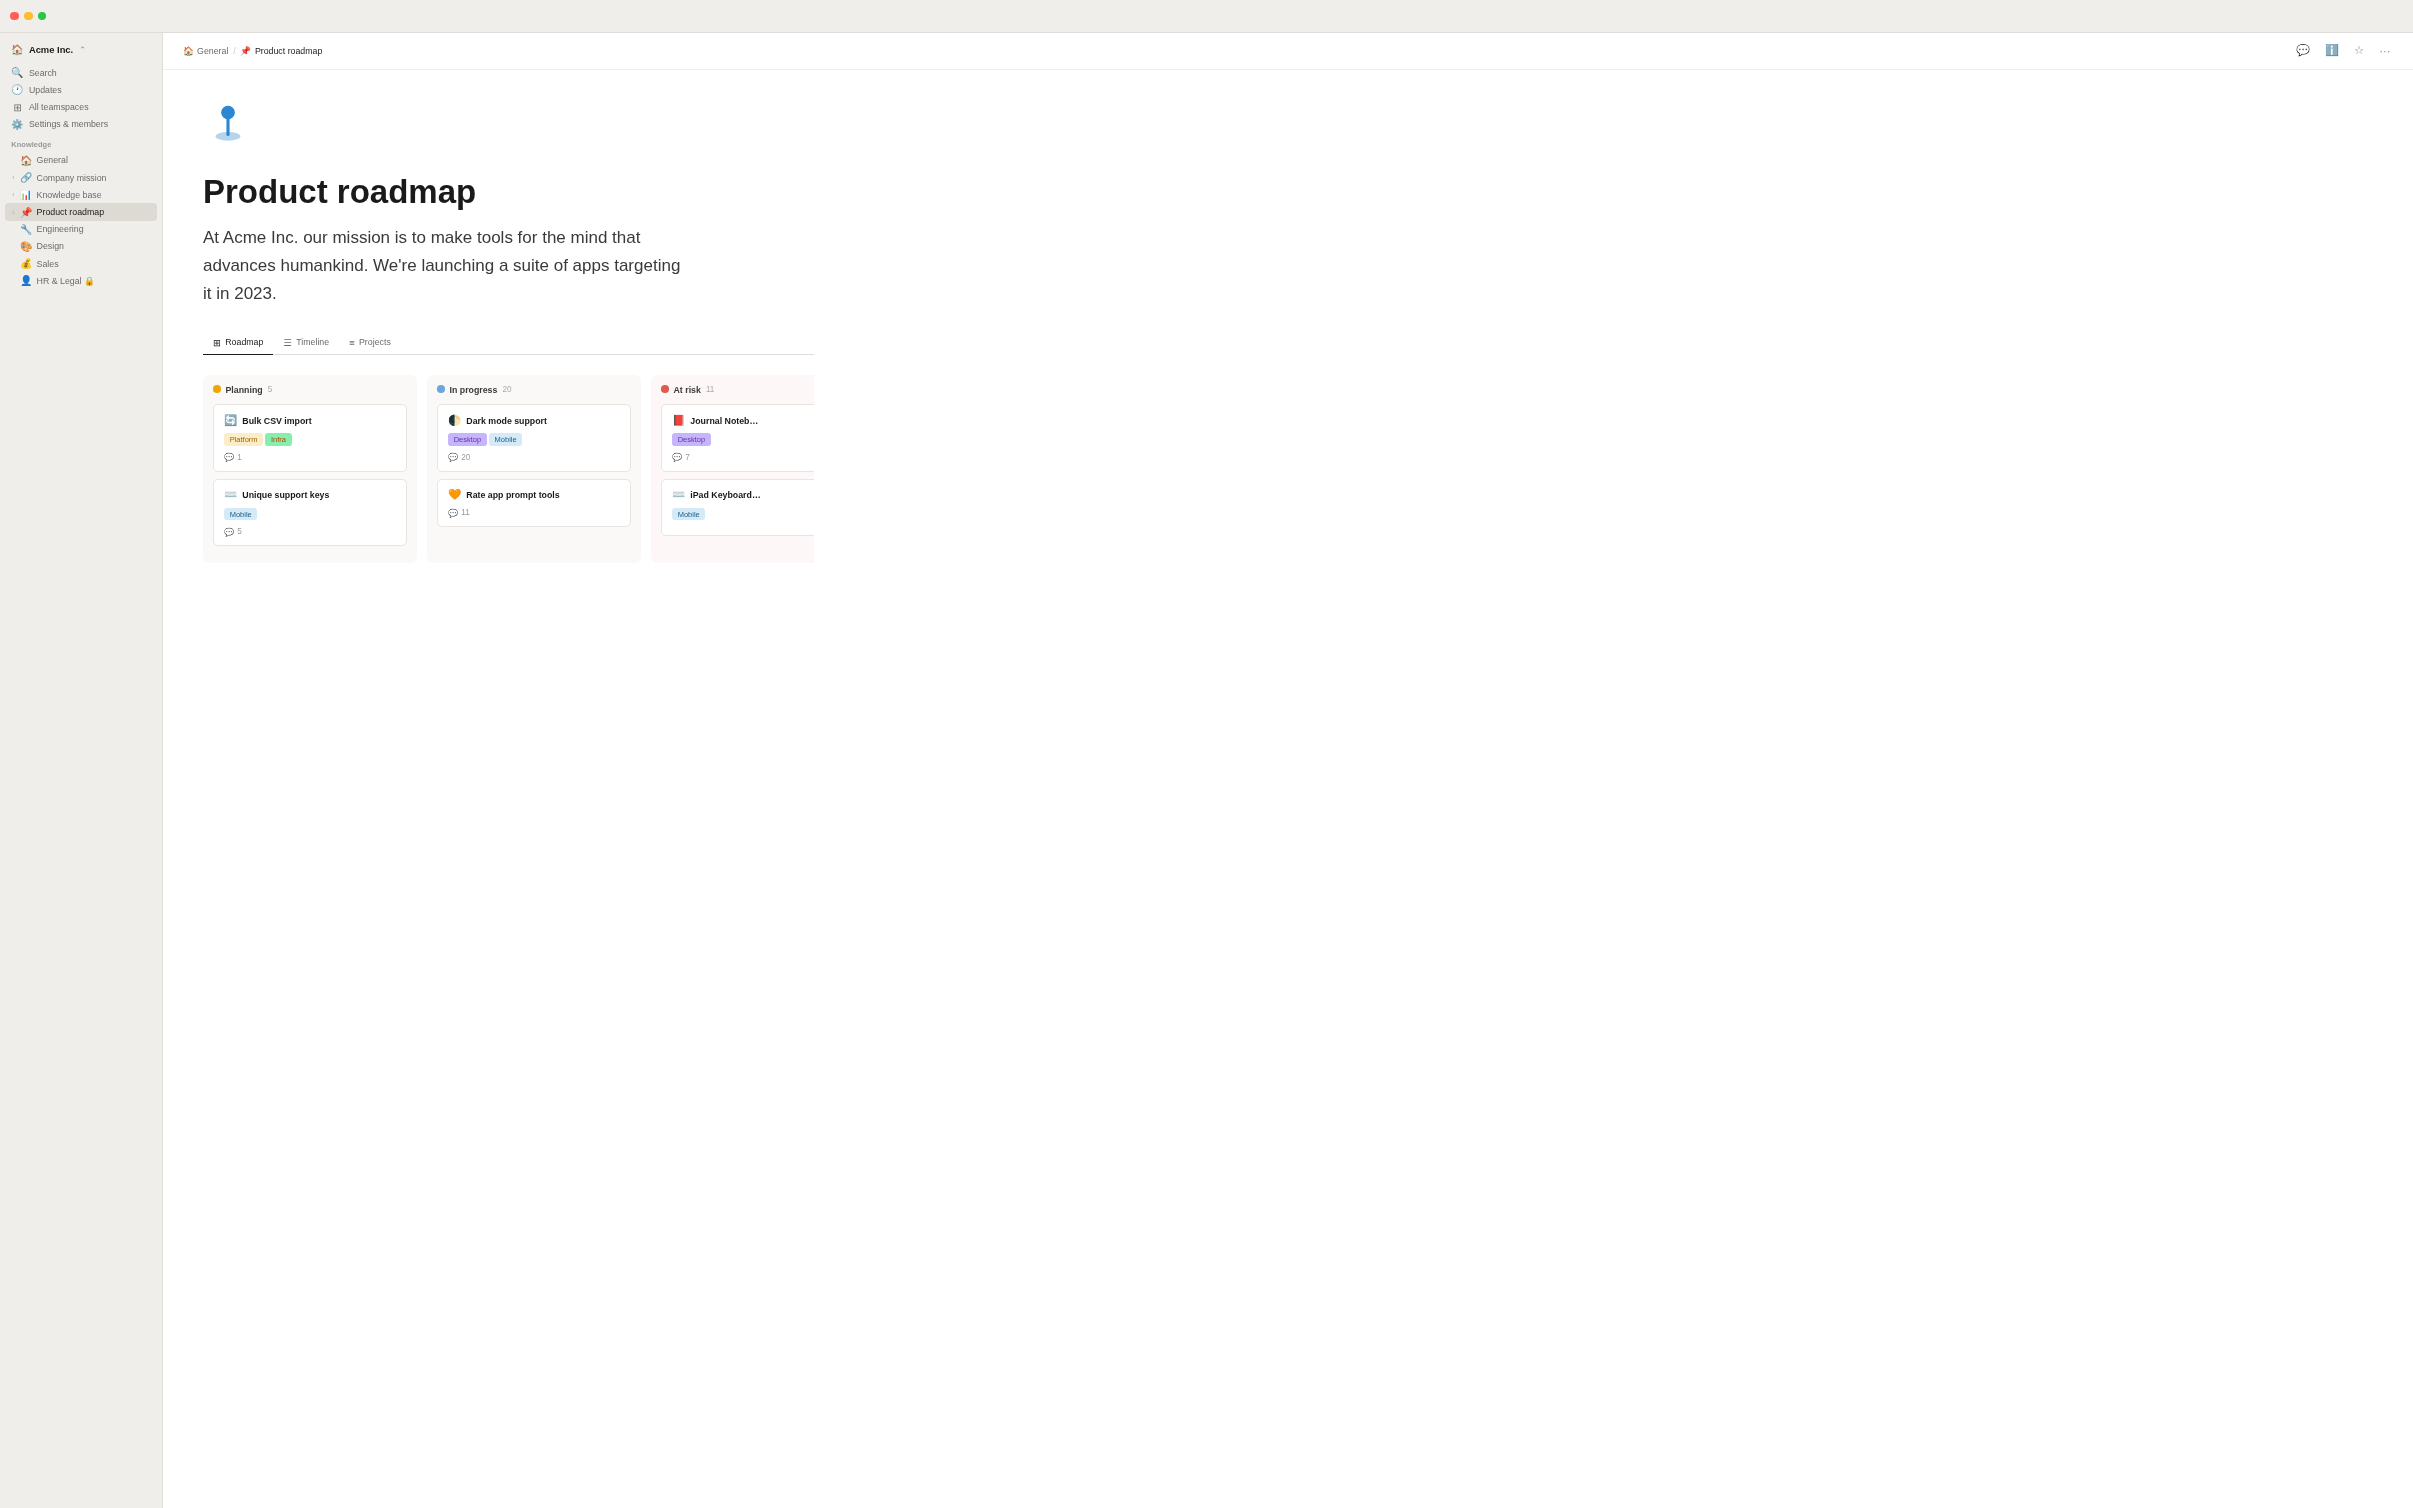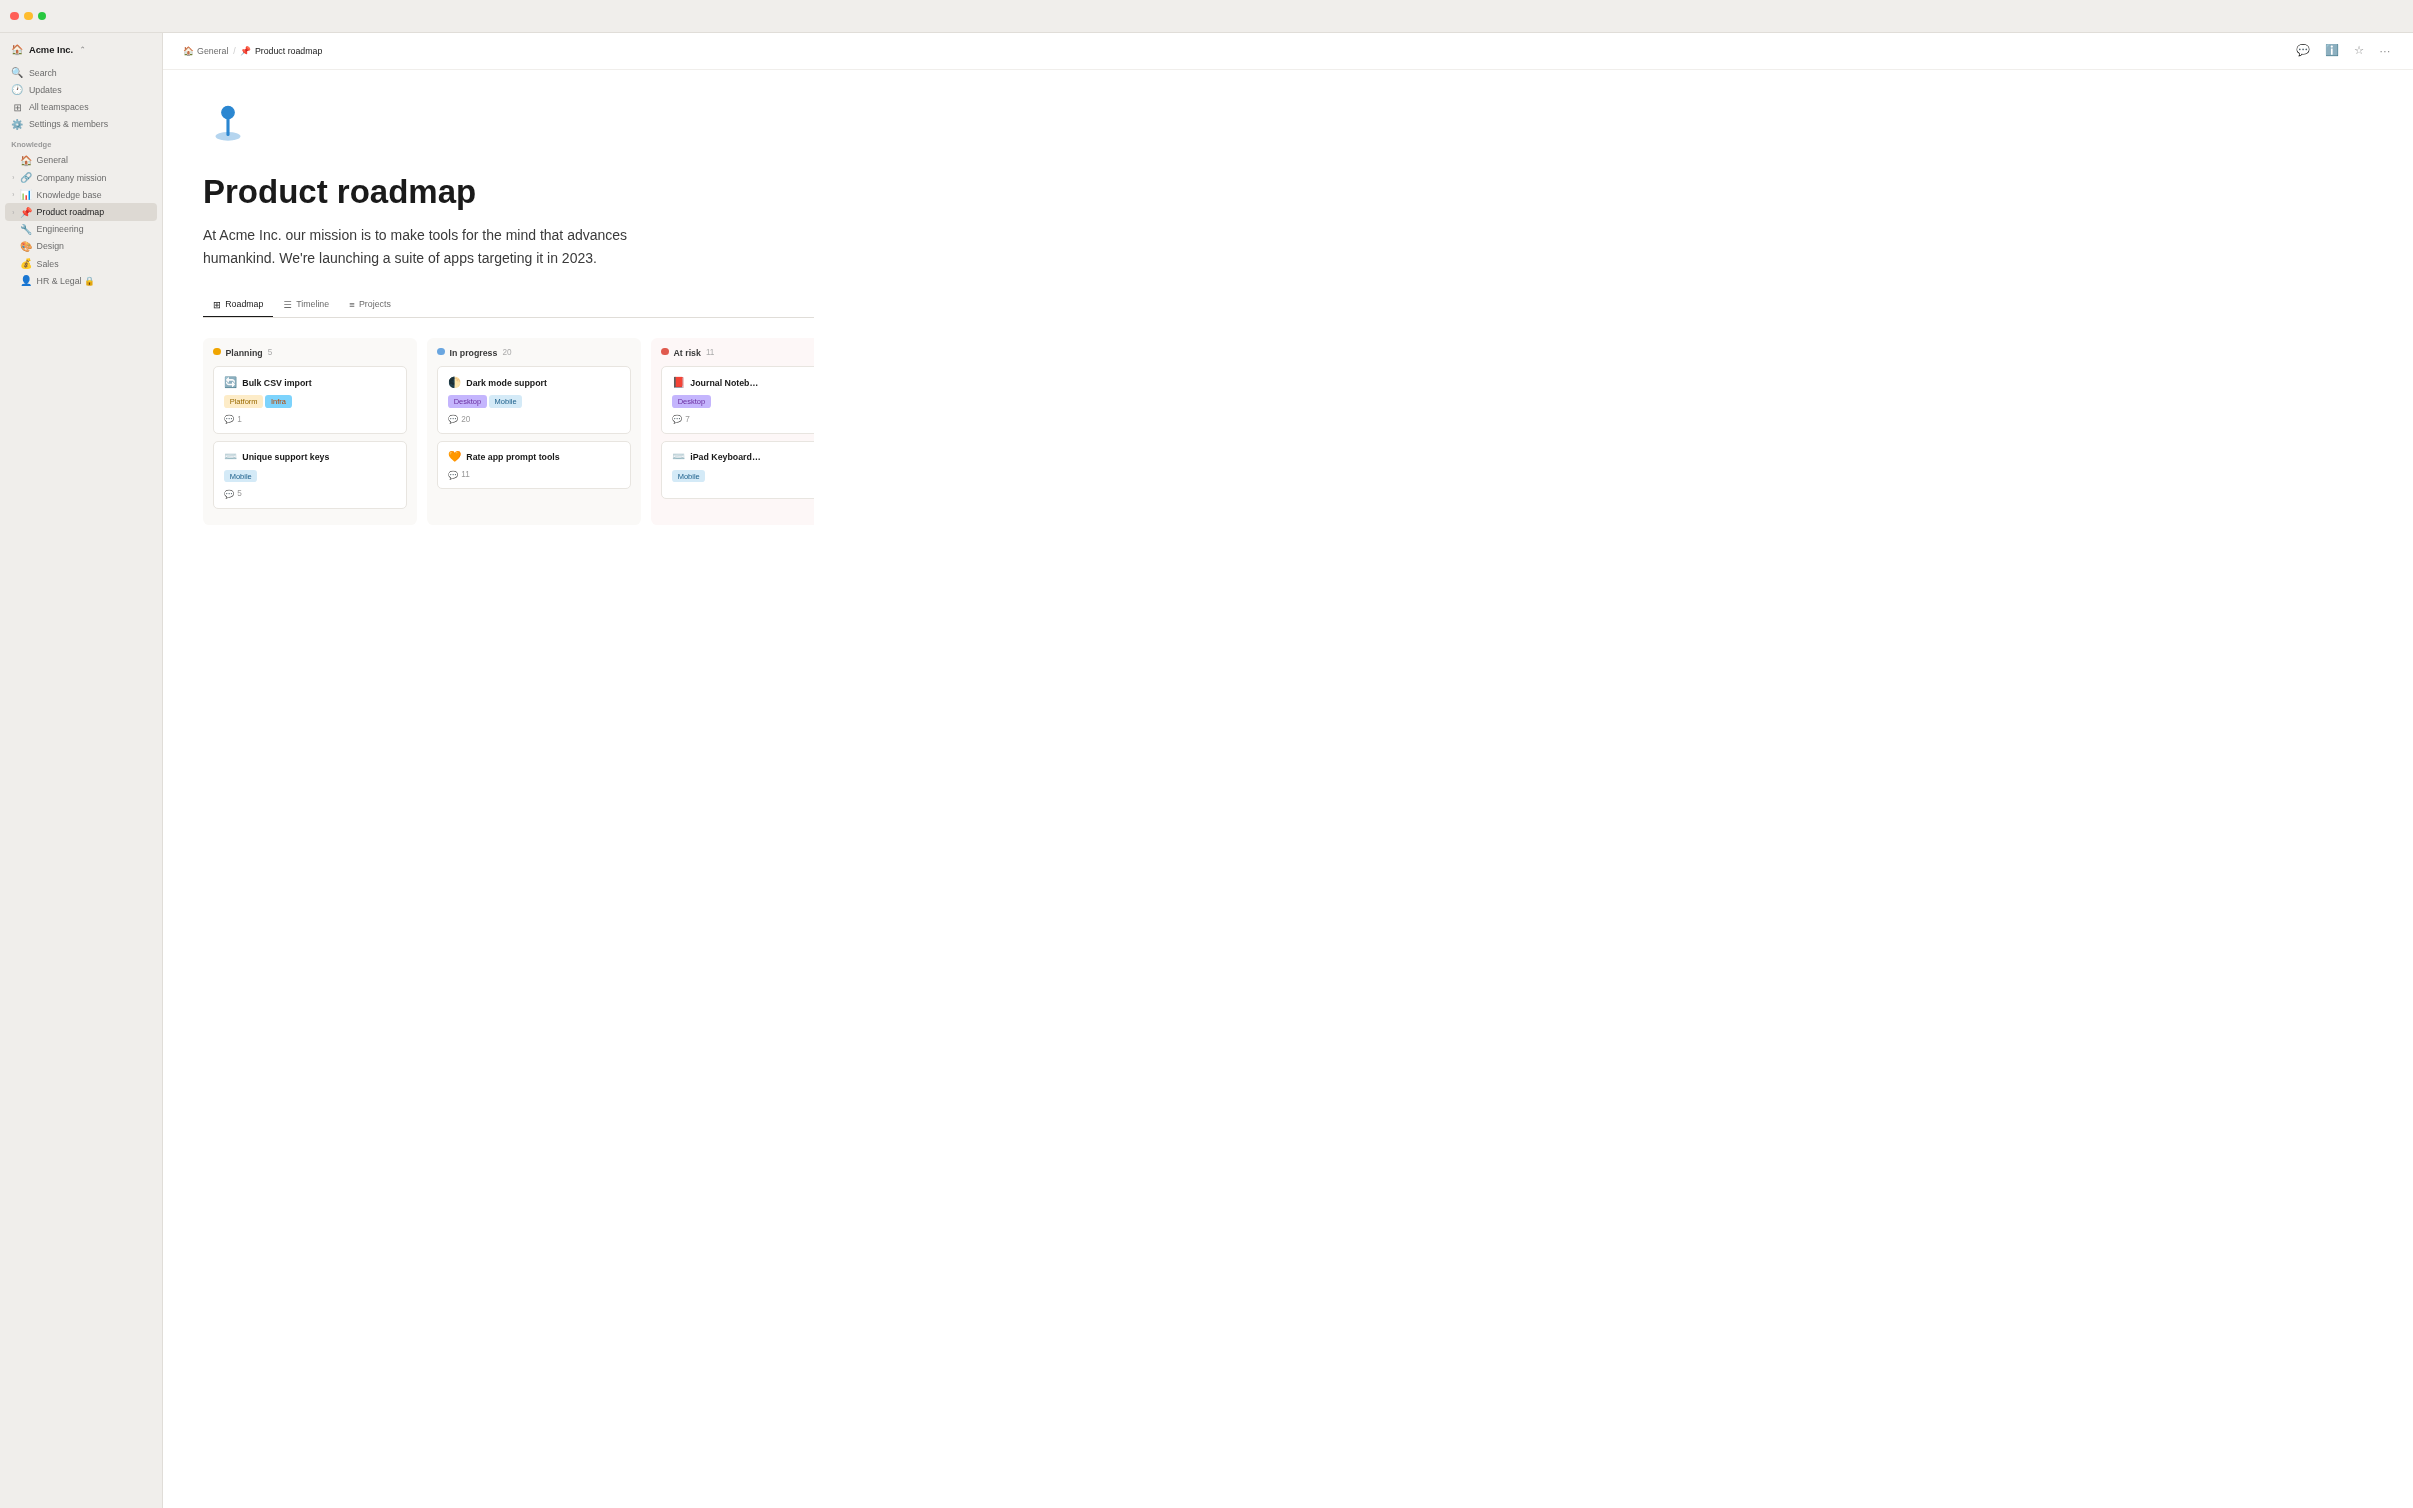--- a/index.html
+++ b/index.html
@@ -175,21 +175,21 @@
       display: block;
     }
     .page-title {
       font-size: 33px;
       font-weight: 700;
       color: #1a1a1a;
       margin-bottom: 12.6px;
       line-height: 1.15;
     }
     .page-description {
-      font-size: 14px;
+      font-size: 17px;
       color: #3a3a3a;
       line-height: 1.65;
       margin-bottom: 22.6px;
       max-width: 478px;
     }
 
     
     .tabs {
       display: flex;
       gap: 0;
@@ -283,21 +283,21 @@
       flex-wrap: wrap;
       margin-bottom: 6.3px;
     }
     .tag {
       font-size: 7.5px;
       padding: 1.9px 5.7px;
       border-radius: 3.1px;
       font-weight: 500;
     }
     .tag-platform { background: #fdecc8; color: #9a6a00; }
-    .tag-infra { background: #7dd3fc; color: #b84500; }
+    .tag-infra { background: #86efac; color: #b84500; }
     .tag-desktop { background: #c4b5fd; color: #6b2fa0; }
     .tag-mobile { background: #d4eaf7; color: #1a5e8a; }
     .card-meta {
       display: flex;
       align-items: center;
       gap: 3.1px;
       color: #999;
       font-size: 8.2px;
     }
     .meta-icon { font-size: 8.2px; }

